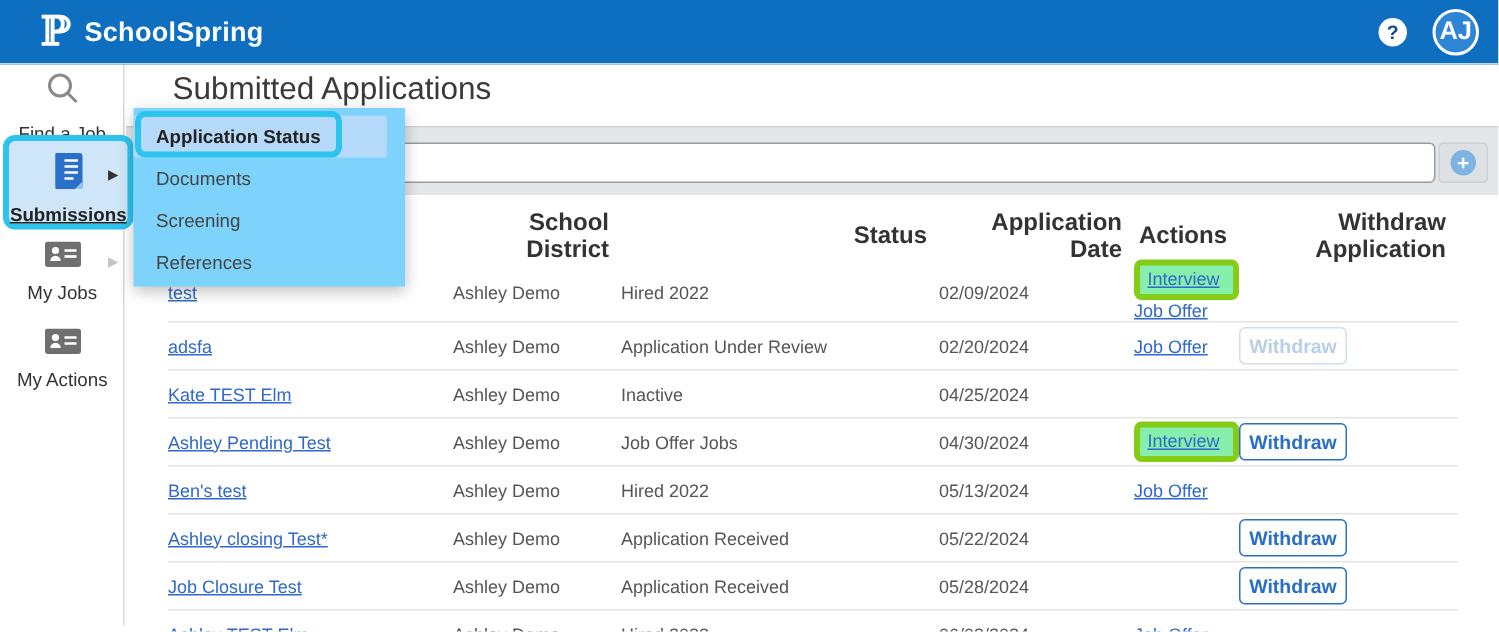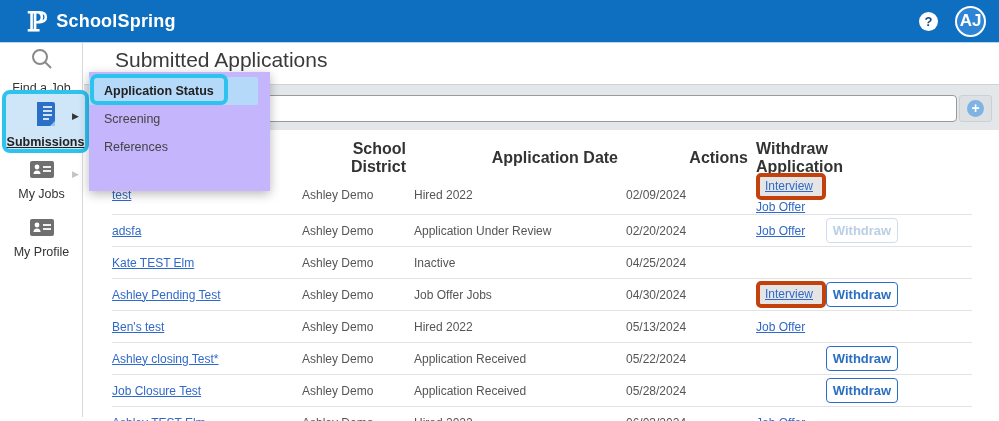--- a/index.html
+++ b/index.html
@@ -57,29 +57,29 @@
   
   .table { position:absolute; left:28px; top:97px; width:860px; }
   .thead, .trow { display:grid; grid-template-columns:190px 112px 212px 130px 70px 146px;
                   align-items:center; }
   .thead { min-height:34px; font-size:16px; font-weight:bold; color:#333;text-align:right; }
   .trow { min-height:32px; border-bottom:1px solid #e3e3e3; font-size:12px; color:#555; }
   .td { padding-right:8px; }
   a.joblink, a.actlink { color:#3069c9; text-decoration:underline; font-size:12px; cursor:pointer; }
   .actions-col { display:flex; flex-direction:column; justify-content:center; gap:3px;
                  align-items:flex-start; }
-  .hl-inline { display:inline-block; border:4px solid #c2410c; border-radius:5px;
-               padding:2px 9px 3px 5px; margin:-3px 0; background:#e5e5e5; }
+  .hl-inline { display:inline-block; border:4px solid #84cc16; border-radius:5px;
+               padding:2px 9px 3px 5px; margin:-3px 0; background:#86efac; }
   .wbtn { font-family:"Liberation Sans", sans-serif; font-size:13px; font-weight:bold;
           color:#2a6fc4; background:#fff; border:1px solid #2a6fc4; border-radius:4px;
           padding:4px 0; width:72px; cursor:pointer; }
   .wbtn.disabled { color:#b9cfe6; border-color:#cfdeee; cursor:default; }
 
   
-  .flyout { position:absolute; left:89px; top:72px; width:181px; height:119px; background:#c4b5fd;
+  .flyout { position:absolute; left:89px; top:72px; width:181px; height:119px; background:#7dd3fc;
             box-shadow:0 3px 10px rgba(0,0,0,.28); z-index:7; padding-top:5px; }
   .fly-item { font-size:12.5px; color:#444; padding:7px 0 7px 15px; cursor:pointer; }
   .fly-item.active { background:#b5d9f8; color:#222; font-weight:bold; margin-right:12px;
                      border-radius:2px; }
   .fly-hl { position:absolute; left:1px; top:2px; width:138px; height:31px;
             border:4px solid #2cc3ee; border-radius:7px; pointer-events:none; }
 </style>
 </head>
 <body>
 
@@ -140,38 +140,39 @@
     <div class="side-item item-prof">
       <span class="icon-card">
         <svg width="24" height="17" viewBox="0 0 24 17">
             <rect x="0" y="0" width="24" height="17" rx="2" fill="#6f6f6f"></rect>
             <circle cx="7" cy="6" r="2.4" fill="#fff"></circle>
             <path d="M3.5 13 a3.5 3.5 0 0 1 7 0 z" fill="#fff"></path>
             <line x1="13" y1="6" x2="21" y2="6" stroke="#fff" stroke-width="1.8"></line>
             <line x1="13" y1="10" x2="21" y2="10" stroke="#fff" stroke-width="1.8"></line>
           </svg>
       </span>
-      <span class="side-label">My Profile</span>
+      <span class="side-label">My Actions</span>
     </div>
   </aside>
 
   <main class="main">
     <h1 class="page-title">Submitted Applications</h1>
 
     <div class="toolbar">
       <input class="search-input" type="text" value="" style="">
       <button class="add-btn">
         <span class="plus-circle">+</span>
       </button>
     </div>
 
     <div class="table">
       <div class="thead">
         <div class="td"></div>
         <div class="td">School District</div>
+        <div class="td">Status</div>
         <div class="td">Application Date</div>
         <div class="td">Actions</div>
         <div class="td">Withdraw Application</div>
       </div>
       <div>
           <div class="trow">
             <div class="td"><a class="joblink" href="#">test</a></div>
             <div class="td">Ashley Demo</div>
             <div class="td">Hired 2022</div>
             <div class="td">02/09/2024</div>
@@ -244,18 +245,19 @@
               <a class="actlink" href="#">Job Offer</a>
             </div>
             <div class="td"></div>
           </div>
         </div>
     </div>
   </main>
 
   <div class="flyout">
     <div class="fly-item active">Application Status</div>
+    <div class="fly-item">Documents</div>
     <div class="fly-item">Screening</div>
     <div class="fly-item">References</div>
     <div class="fly-hl"></div>
   </div>
 
 </div>
 
 </body></html>

